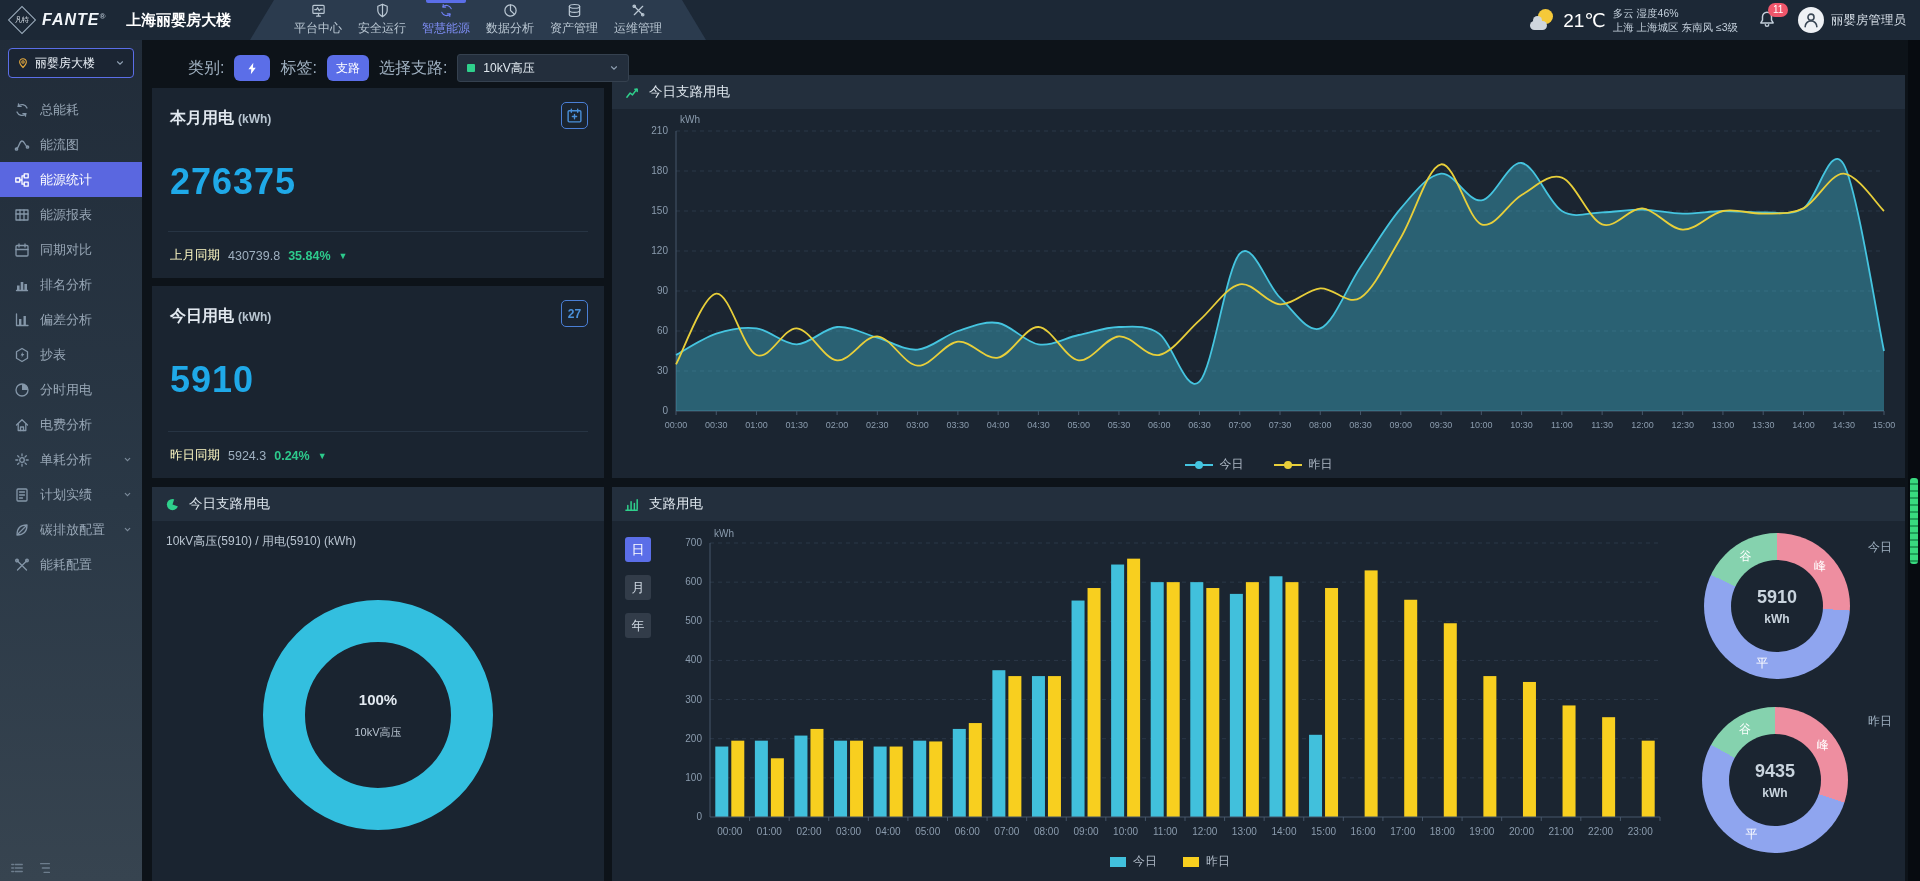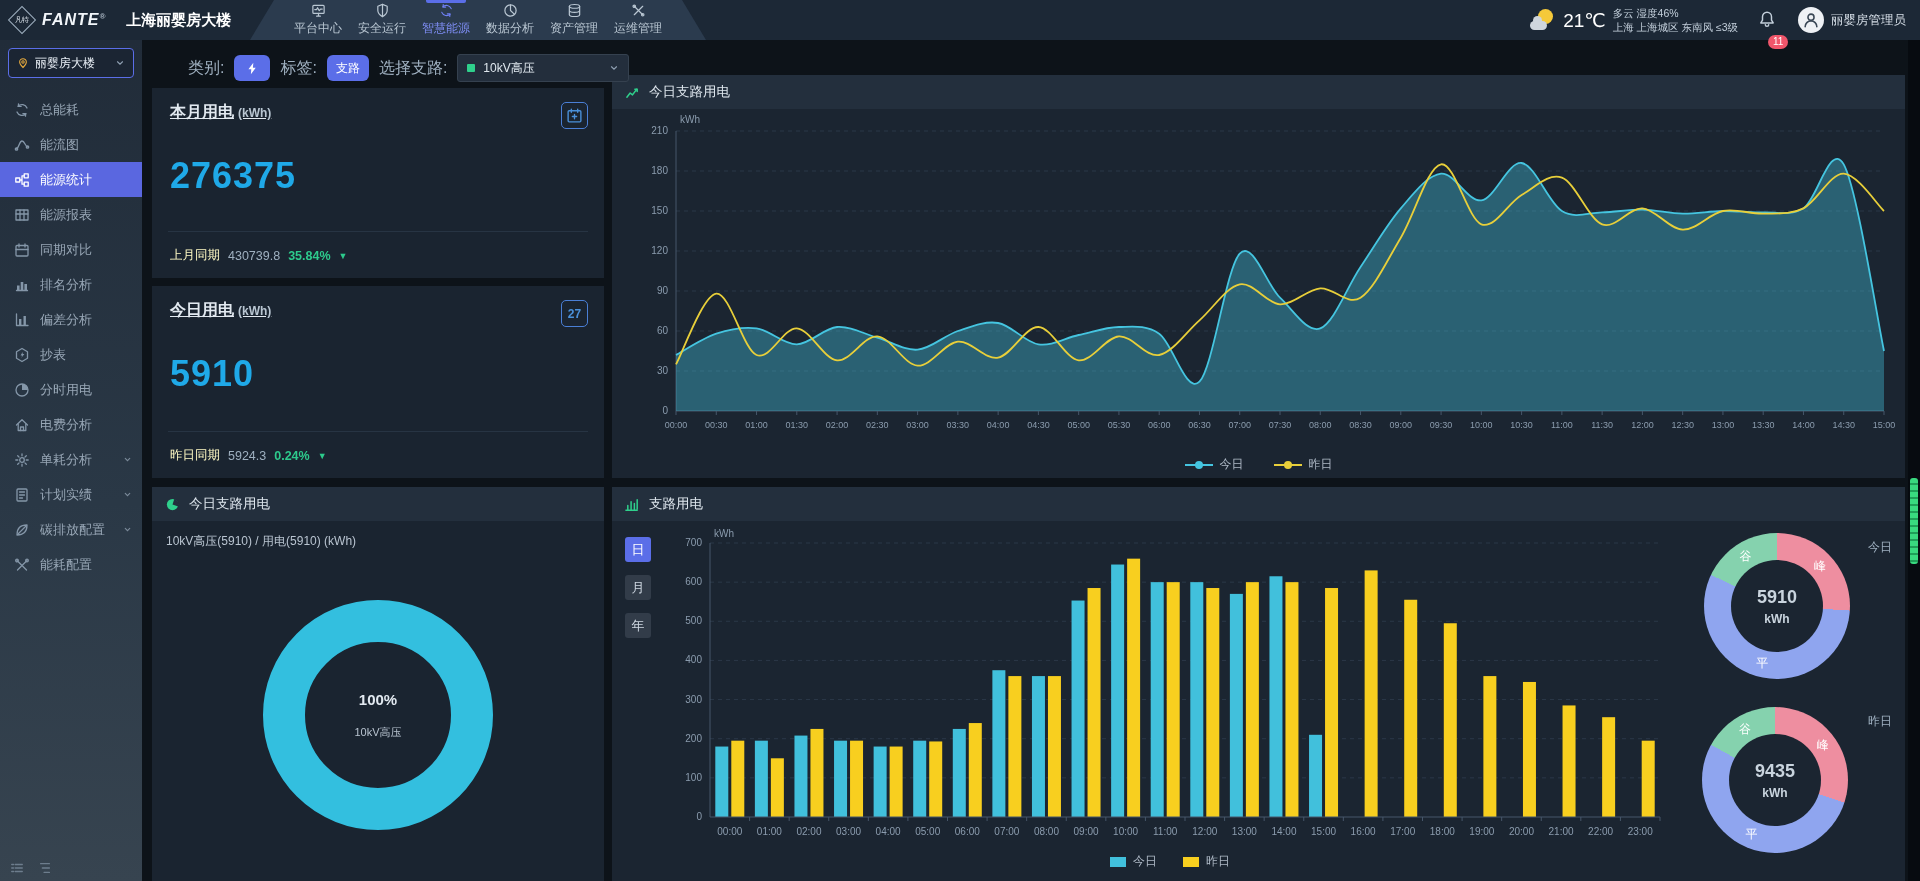--- a/index.html
+++ b/index.html
@@ -27,21 +27,21 @@
   .nav-item.active .nav-ind { display:block; }
   .header-right { position:absolute; right:14px; top:0; height:40px; display:flex; align-items:center; gap:20px; }
   .weather { display:flex; align-items:center; gap:7px; }
   .w-icon { position:relative; width:26px; height:22px; }
   .w-sun { position:absolute; left:8px; top:0; width:15px; height:15px; border-radius:50%; background:#f5c93a; }
   .w-cloud { position:absolute; left:0; bottom:1px; width:17px; height:9px; border-radius:6px; background:#cfd6dd; }
   .w-cloud:before { content:""; position:absolute; left:3px; top:-5px; width:9px; height:9px; border-radius:50%; background:#cfd6dd; }
   .w-temp { font-size:19px; color:#ffffff; }
   .w-meta { display:flex; flex-direction:column; line-height:1.35; font-size:10.5px; color:#c3cfdb; }
   .bell-wrap { position:relative; width:20px; height:22px; color:#c3cfdb; cursor:pointer; }
-  .badge { position:absolute; top:-6px; left:10px; background:#f0566b; color:#fff; font-size:10px; line-height:14px; padding:0 5px; border-radius:8px;margin-top:32px; }
+  .badge { position:absolute; top:-6px; left:10px; background:#f0566b; color:#fff; font-size:10px; line-height:14px; padding:0 5px; border-radius:8px; }
   .user { display:flex; align-items:center; gap:7px; cursor:pointer; }
   .avatar { width:26px; height:26px; border-radius:50%; background:#eef1f5; color:#3a4756; display:flex; align-items:center; justify-content:center; overflow:hidden; }
   .avatar .ic { width:18px; height:18px; }
   .user-name { font-size:12.5px; color:#d4dde6; }
 
   
   .sidebar { position:absolute; left:0; top:40px; width:142px; height:841px; background:linear-gradient(180deg,#212c39 0%,#2a3846 55%,#374450 100%); z-index:4; }
   .b-select { margin:8px 8px 0 8px; height:30px; border:1px solid #5b6ee8; border-radius:4px; background:#1b2533; display:flex; align-items:center; gap:6px; padding:0 8px; cursor:pointer; }
   .b-select .pin { width:12px; height:12px; color:#e5a93d; }
   .b-select .b-label { font-size:12px; color:#e9eff6; white-space:nowrap; }
@@ -66,21 +66,21 @@
   .f-select .chev { width:10px; height:10px; color:#8fa0b2; margin-left:auto; }
 
   
   .card { position:absolute; background:#1a2430; }
   #card-month { left:152px; top:88px;  width:452px; height:190px; }
   #card-today { left:152px; top:286px; width:452px; height:192px; }
   #card-donut { left:152px; top:487px; width:452px; height:394px; }
   #card-line  { left:612px; top:75px;  width:1293px; height:403px; background:#1b2531; }
   #card-bar   { left:612px; top:487px; width:1293px; height:394px; background:#1b2531; }
 
-  .kcard-title { padding:14px 0 0 18px; font-size:16px; font-weight:700; color:#e2e9f0;text-decoration:underline; }
+  .kcard-title { padding:20px 0 0 18px; font-size:16px; font-weight:700; color:#e2e9f0; }
   .kcard-unit { font-size:12px; color:#b9c6d2; font-weight:700; margin-left:4px; }
   .kcard-icon { position:absolute; top:14px; right:16px; width:27px; height:27px; border:1.5px solid #4a7fd6; border-radius:5px; color:#4a90d9; display:flex; align-items:center; justify-content:center; font-size:12px; cursor:pointer; }
   .kcard-icon .ic { width:17px; height:17px; }
   .kcard-icon.cal27 { font-weight:700; font-size:12px; }
   .kvalue { margin:32px 0 0 18px; font-size:36px; font-weight:700; color:#1fa9e8; letter-spacing:1px; }
   .kdivider { position:absolute; left:16px; right:16px; bottom:46px; border-top:1px solid #273443; }
   .kfoot { position:absolute; left:18px; bottom:14px; display:flex; align-items:center; gap:8px; font-size:12.5px; }
   .kf-label { color:#fef9c3; } .kf-value { color:#9fb0c0; }
   .kf-change { color:#2dca8c; font-weight:600; } .kf-arrow { color:#2dca8c; font-size:9px; }
 

